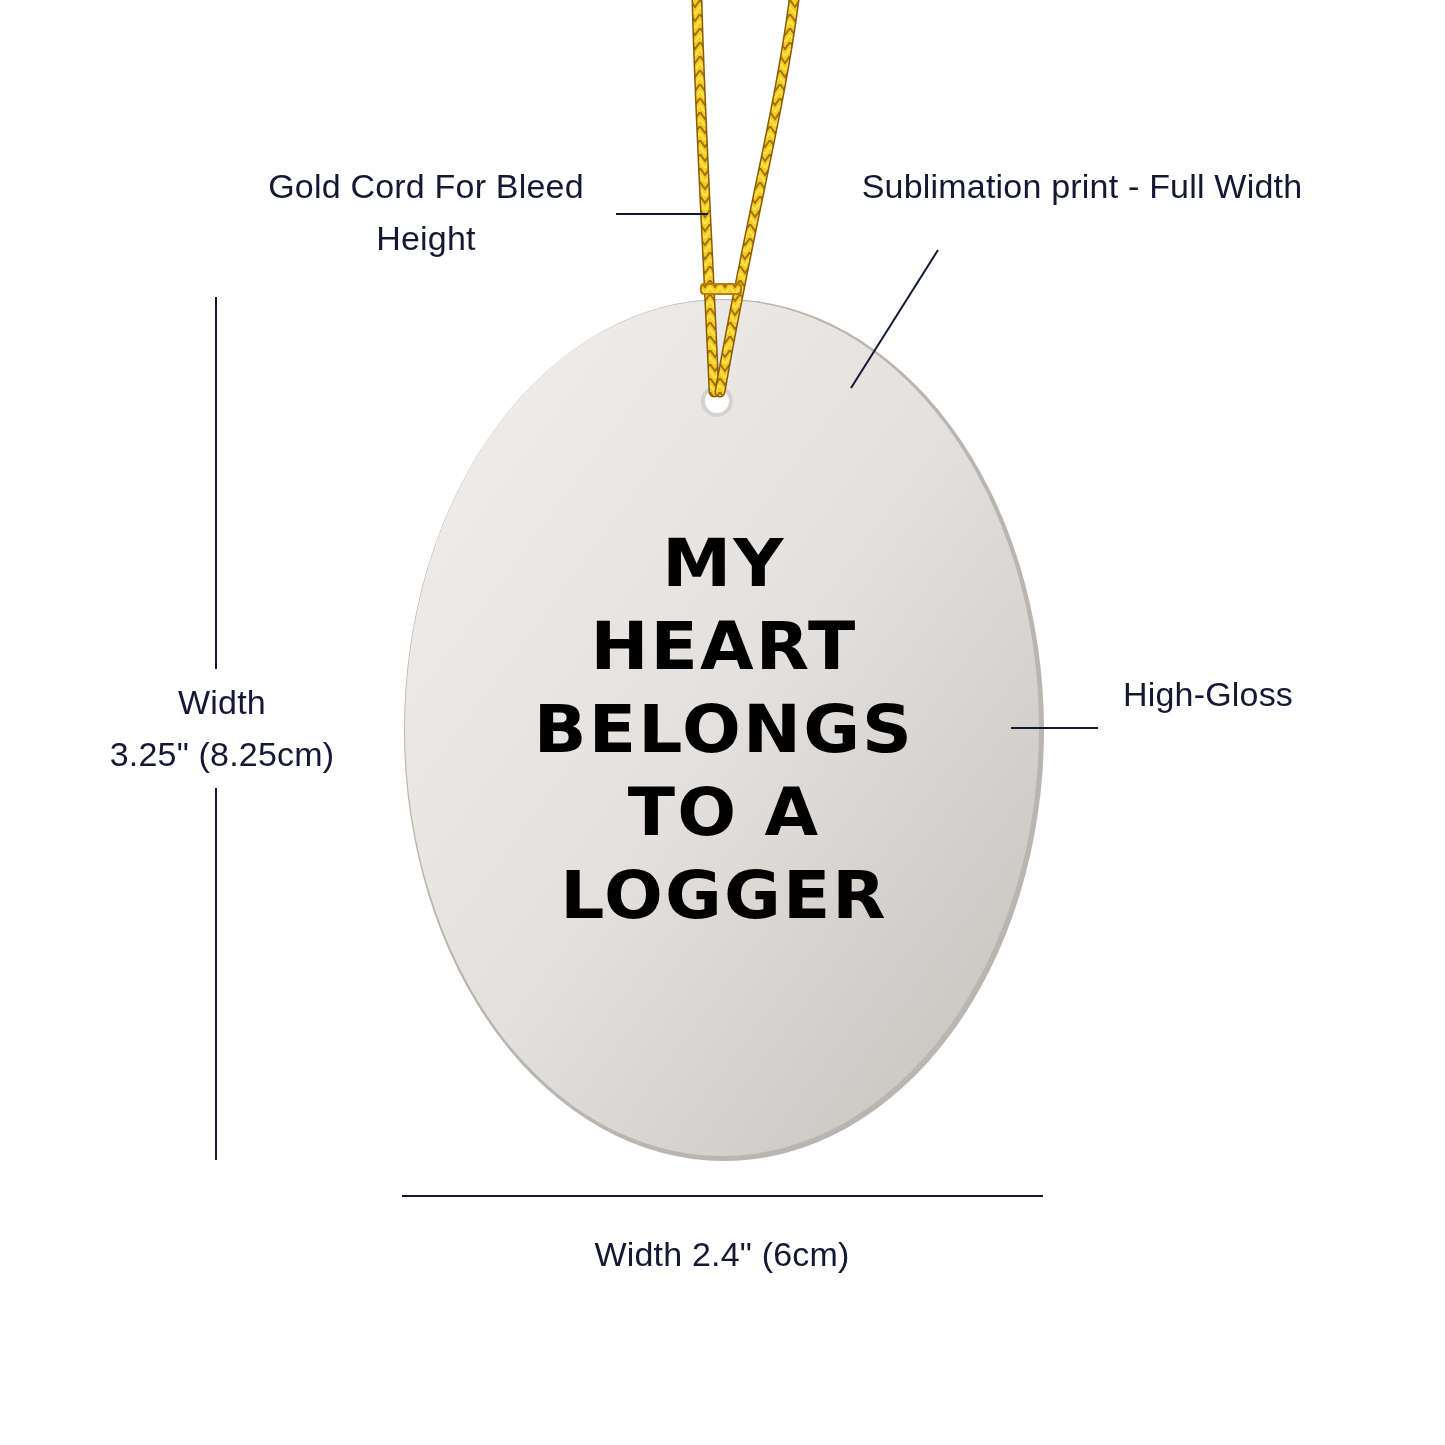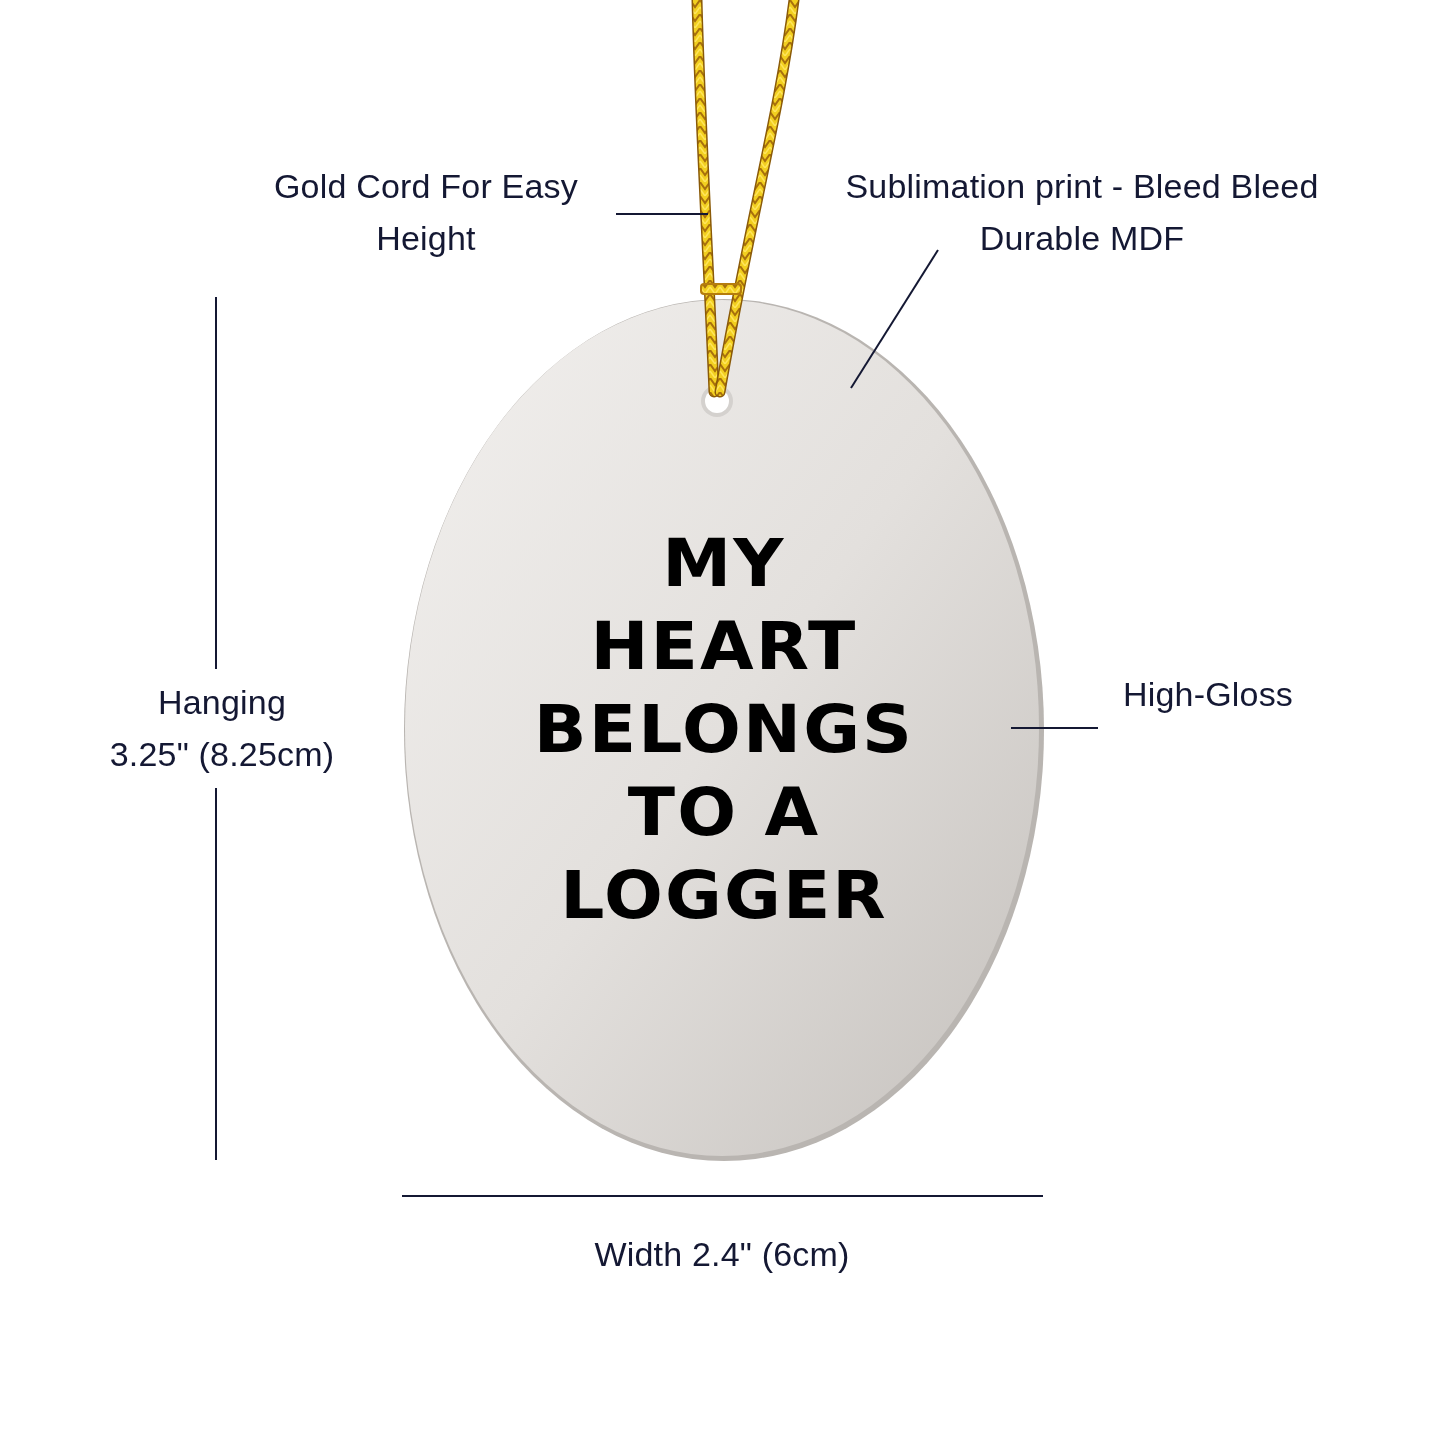--- a/index.html
+++ b/index.html
@@ -54,41 +54,40 @@
 
   <div class="ornament-text">
     <span>MY</span>
     <span>HEART</span>
     <span>BELONGS</span>
     <span>TO A</span>
     <span>LOGGER</span>
   </div>
 
   <div class="label" style="left:226px; width:400px; top:160px;">
-    <span>Gold Cord For Easy</span>
+    <span>Gold Cord For Bleed</span>
     <span>Height</span>
   </div>
   <div class="line" style="left:616px; top:213px; width:92px; height:2px;"></div>
 
   <div class="label" style="left:812px; width:540px; top:160px;">
-    <span>Sublimation print - Bleed Bleed</span>
-    <span>Durable MDF</span>
+    <span>Sublimation print - Full Width</span>
   </div>
   <svg width="1445" height="1445" style="position:absolute;left:0;top:0;pointer-events:none">
     <line x1="938" y1="250" x2="851" y2="388" stroke="#141833" stroke-width="2"></line>
   </svg>
 
   <div class="label" style="left:1088px; width:240px; top:668px;">
     <span>High-Gloss</span>
   </div>
   <div class="line" style="left:1011px; top:727px; width:87px; height:2px;"></div>
 
   <div class="line" style="left:215px; top:297px; width:2px; height:372px;"></div>
   <div class="label" style="left:66px; width:312px; top:676px;">
-    <span>Hanging</span>
+    <span>Width</span>
     <span>3.25" (8.25cm)</span>
   </div>
   <div class="line" style="left:215px; top:788px; width:2px; height:372px;"></div>
 
   <div class="line" style="left:402px; top:1195px; width:641px; height:2px;"></div>
   <div class="label" style="left:522px; width:400px; top:1228px;">
     <span>Width 2.4" (6cm)</span>
   </div>
 
 </div>

